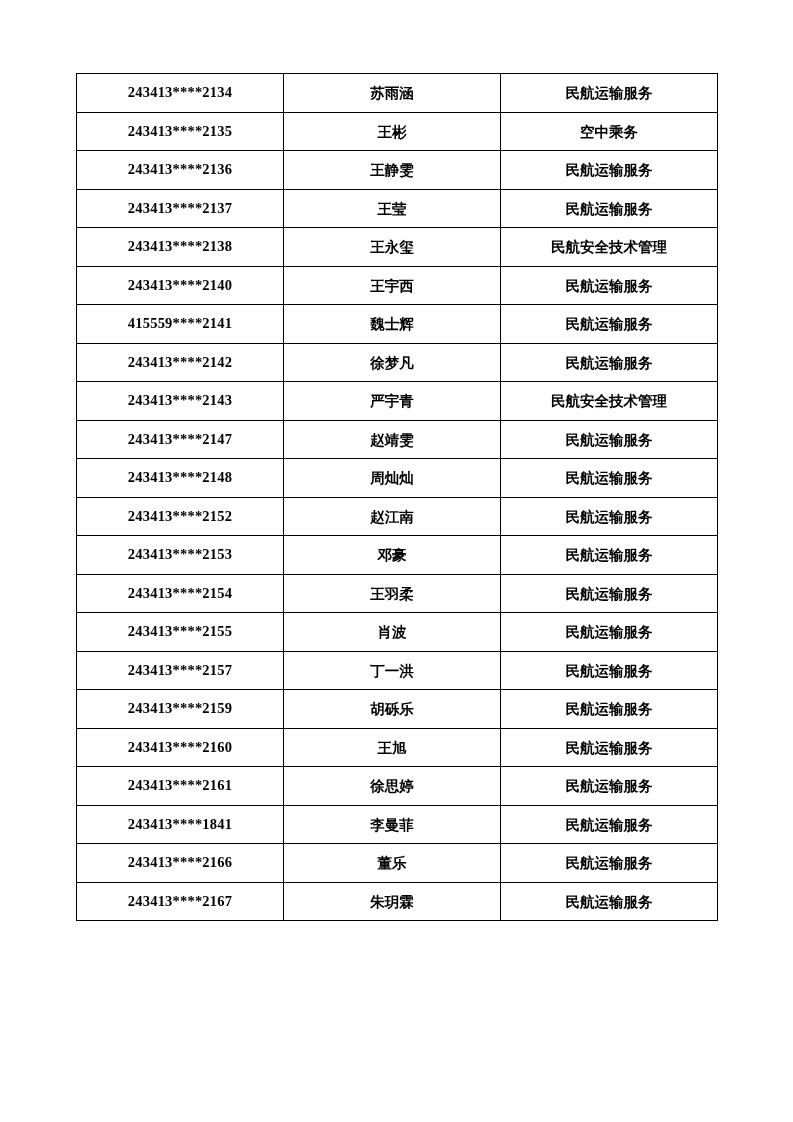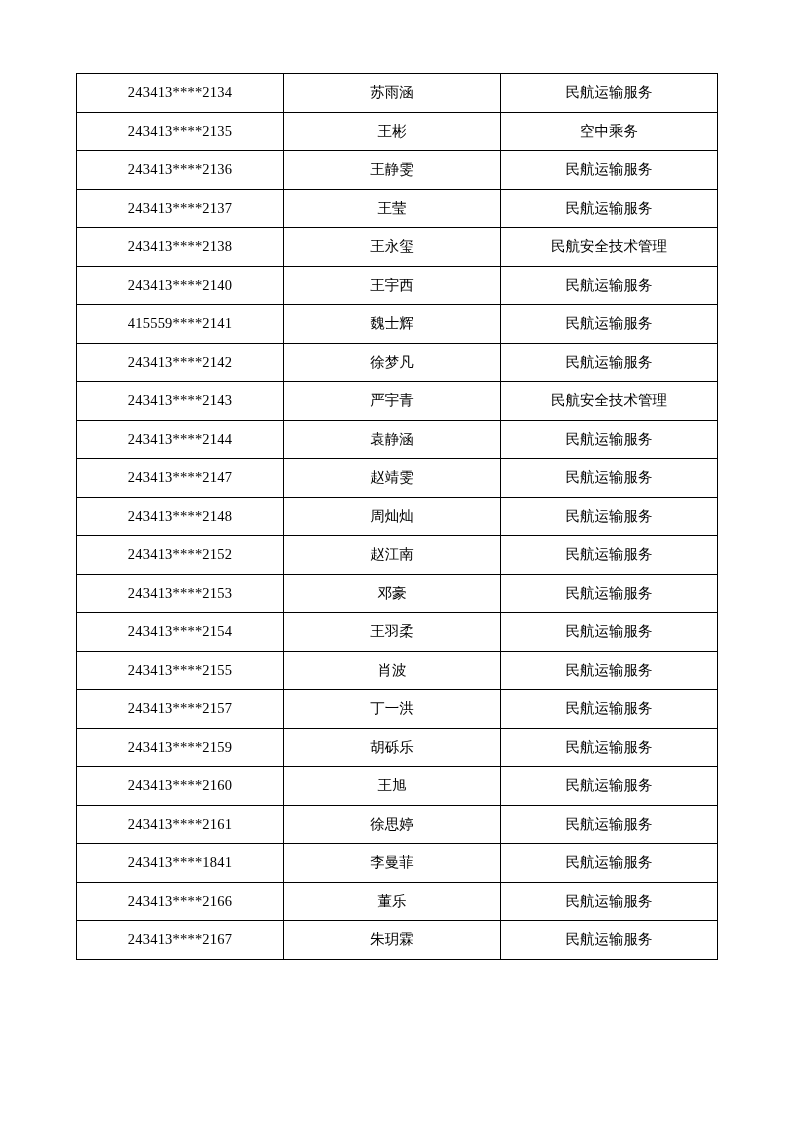--- a/index.html
+++ b/index.html
@@ -17,20 +17,21 @@
     position: relative;
     width: 793px;
     height: 1122px;
     box-sizing: border-box;
     padding: 73px 76px 0 76px;
   }
   table.roster {
     border-collapse: collapse;
     width: 641px;
     table-layout: fixed;
+    font-weight: bold;
   }
   table.roster td {
     border: 1px solid #000000;
     height: 37.5px;
     text-align: center;
     vertical-align: middle;
     font-size: 14.5px;
     line-height: 1.2;
     padding: 0 2px;
     white-space: nowrap;
@@ -98,25 +99,20 @@
           <td class="cell-id">243413****2142</td>
           <td class="cell-name">徐梦凡</td>
           <td class="cell-major">民航运输服务</td>
         </tr>
         <tr>
           <td class="cell-id">243413****2143</td>
           <td class="cell-name">严宇青</td>
           <td class="cell-major">民航安全技术管理</td>
         </tr>
         <tr>
-          <td class="cell-id">243413****2144</td>
-          <td class="cell-name">袁静涵</td>
-          <td class="cell-major">民航运输服务</td>
-        </tr>
-        <tr>
           <td class="cell-id">243413****2147</td>
           <td class="cell-name">赵靖雯</td>
           <td class="cell-major">民航运输服务</td>
         </tr>
         <tr>
           <td class="cell-id">243413****2148</td>
           <td class="cell-name">周灿灿</td>
           <td class="cell-major">民航运输服务</td>
         </tr>
         <tr>

